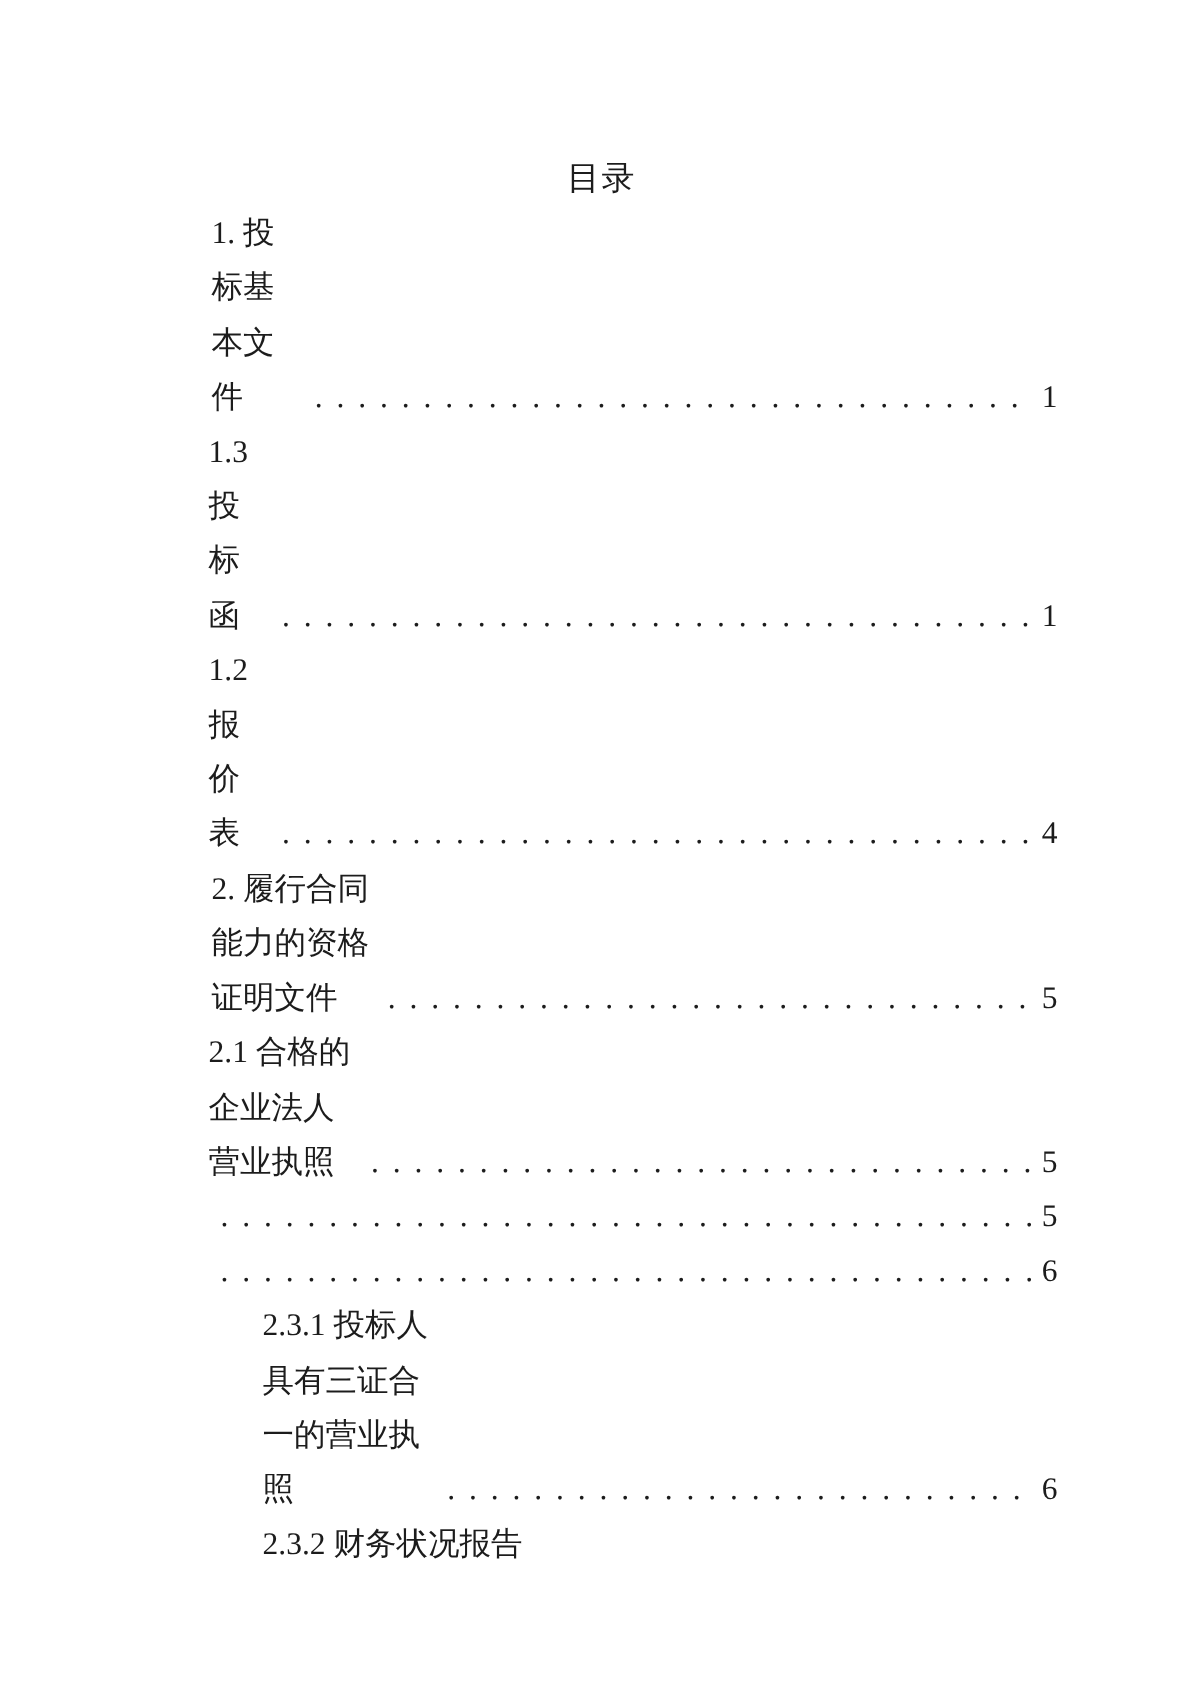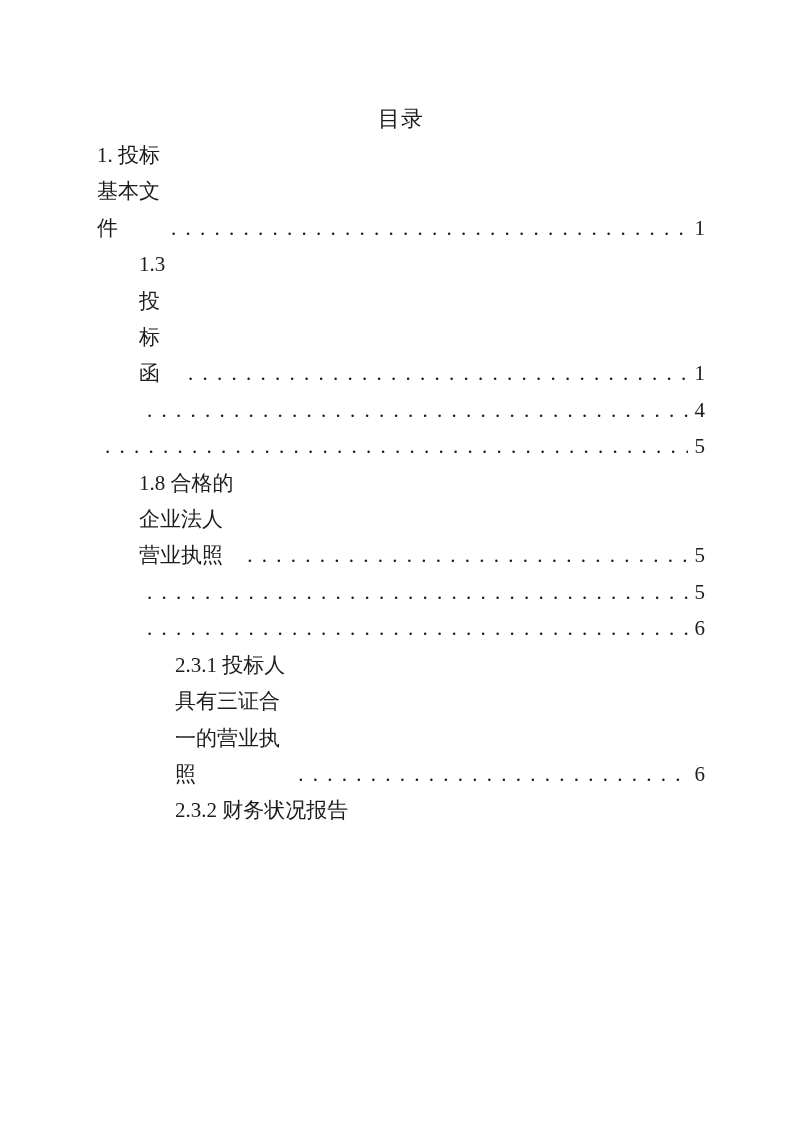--- a/index.html
+++ b/index.html
@@ -28,21 +28,21 @@
     line-height: 37px;
     letter-spacing: 1px;
   }
   .toc-row {
     display: flex;
     align-items: flex-end;
     font-size: 21px;
     line-height: 36.4px;
     cursor: default;
   }
-  .toc-row.lvl-1 { padding-left: 0; }
+  .toc-row.lvl-1 { padding-left: 0; margin-left: 44px; }
   .toc-row.lvl-2 { padding-left: 42px; }
   .toc-row.lvl-3 { padding-left: 78px; }
   .row-label {
     flex: 0 1 auto;
     min-width: 0;
   }
   .leader {
     flex: 1 1 auto;
     min-width: 0;
     overflow: hidden;
@@ -68,29 +68,31 @@
           <span class="row-label">1. 投标基本文件</span>
           <span class="leader" aria-hidden="true">. . . . . . . . . . . . . . . . . . . . . . . . . . . . . . . . . . . . . . . . . . . . . . . . . . . . . . . . . . . . . . . . . . . . . . . . . . . . . . . .</span>
           <span class="page-num">1</span>
         </div>
         <div class="toc-row lvl-2">
           <span class="row-label">1.3 投标函</span>
           <span class="leader" aria-hidden="true">. . . . . . . . . . . . . . . . . . . . . . . . . . . . . . . . . . . . . . . . . . . . . . . . . . . . . . . . . . . . . . . . . . . . . . . . . . . . . . . .</span>
           <span class="page-num">1</span>
         </div>
         <div class="toc-row lvl-2">
+          <span class="row-label">1.2 报价表</span>
           <span class="leader" aria-hidden="true">. . . . . . . . . . . . . . . . . . . . . . . . . . . . . . . . . . . . . . . . . . . . . . . . . . . . . . . . . . . . . . . . . . . . . . . . . . . . . . . .</span>
           <span class="page-num">4</span>
         </div>
         <div class="toc-row lvl-1">
+          <span class="row-label">2. 履行合同能力的资格证明文件</span>
           <span class="leader" aria-hidden="true">. . . . . . . . . . . . . . . . . . . . . . . . . . . . . . . . . . . . . . . . . . . . . . . . . . . . . . . . . . . . . . . . . . . . . . . . . . . . . . . .</span>
           <span class="page-num">5</span>
         </div>
         <div class="toc-row lvl-2">
-          <span class="row-label">1.8 合格的企业法人营业执照</span>
+          <span class="row-label">2.1 合格的企业法人营业执照</span>
           <span class="leader" aria-hidden="true">. . . . . . . . . . . . . . . . . . . . . . . . . . . . . . . . . . . . . . . . . . . . . . . . . . . . . . . . . . . . . . . . . . . . . . . . . . . . . . . .</span>
           <span class="page-num">5</span>
         </div>
         <div class="toc-row lvl-2">
           <span class="leader" aria-hidden="true">. . . . . . . . . . . . . . . . . . . . . . . . . . . . . . . . . . . . . . . . . . . . . . . . . . . . . . . . . . . . . . . . . . . . . . . . . . . . . . . .</span>
           <span class="page-num">5</span>
         </div>
         <div class="toc-row lvl-2">
           <span class="leader" aria-hidden="true">. . . . . . . . . . . . . . . . . . . . . . . . . . . . . . . . . . . . . . . . . . . . . . . . . . . . . . . . . . . . . . . . . . . . . . . . . . . . . . . .</span>
           <span class="page-num">6</span>

